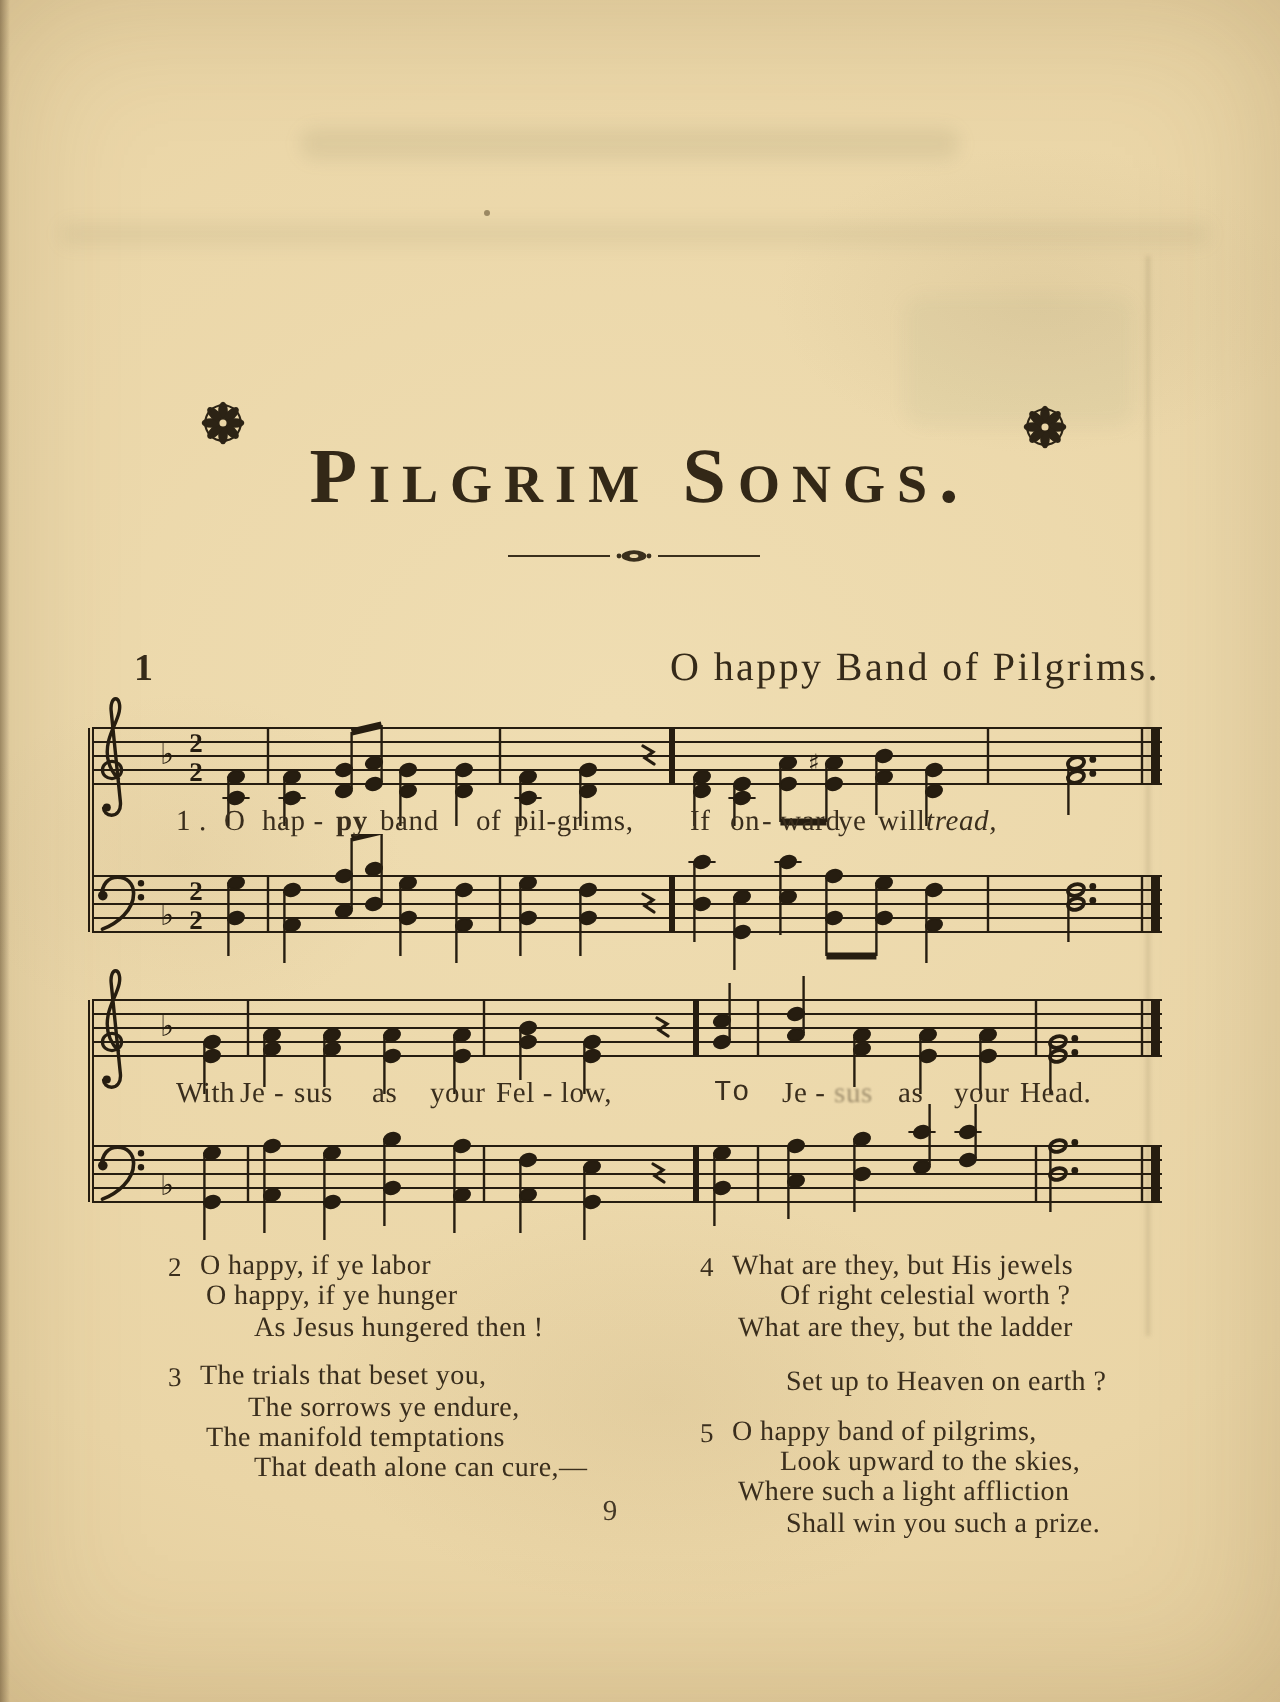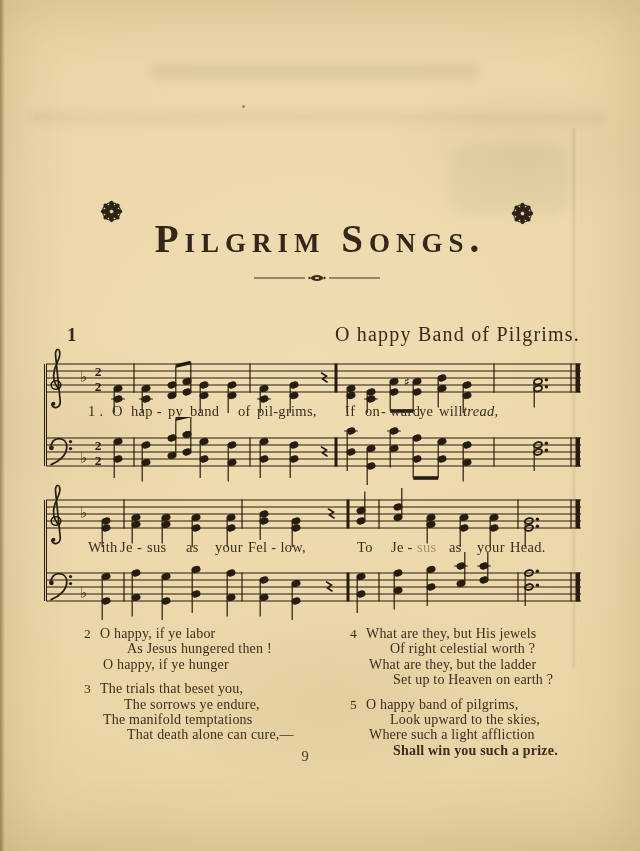--- a/index.html
+++ b/index.html
@@ -370,70 +370,70 @@
         <line x1="418.8" y1="-26" x2="441.8" y2="-26" stroke="#261d10" stroke-width="3.6"></line>
         <path d="M280.5 9 L285.5 12 L281.5 15 L286 18" stroke="#261d10" stroke-width="1.6" fill="none" stroke-linecap="round"></path>
       </svg>
     </div>
 
   <div id="lyrics">
       <div class="lyric-row" style="top: 403px;">
         <span class="lyric-word" style="left: 88px;">1 .</span>
         <span class="lyric-word" style="left: 112px;">O</span>
         <span class="lyric-word" style="left: 131px;">hap -</span>
-        <span class="lyric-word" style="left: 168px;">py</span>
+        <span class="lyric-word" style="left: 168px; font-weight: bold;">py</span>
         <span class="lyric-word" style="left: 190px;">band</span>
         <span class="lyric-word" style="left: 238px;">of</span>
         <span class="lyric-word" style="left: 257px;">pil-grims,</span>
         <span class="lyric-word" style="left: 345px;">If</span>
         <span class="lyric-word" style="left: 365px;">on</span>
         <span class="lyric-word" style="left: 381px;">- ward</span>
         <span class="lyric-word" style="left: 419px;">ye</span>
         <span class="lyric-word" style="left: 439px;">will</span>
         <span class="lyric-word" style="left: 463px; font-style: italic;">tread,</span>
       </div>
       <div class="lyric-row" style="top: 539px;">
         <span class="lyric-word" style="left: 88px;">With</span>
         <span class="lyric-word" style="left: 120px;">Je</span>
         <span class="lyric-word" style="left: 137px;">-</span>
         <span class="lyric-word" style="left: 147px;">sus</span>
         <span class="lyric-word" style="left: 186px;">as</span>
         <span class="lyric-word" style="left: 215px;">your</span>
         <span class="lyric-word" style="left: 248px;">Fel - low,</span>
-        <span class="lyric-word" style="left: 357px;">To</span>
+        <span class="lyric-word" style="left: 357px; font-family: Liberation Mono, monospace;">To</span>
         <span class="lyric-word" style="left: 391px;">Je -</span>
         <span class="lyric-word faded" style="left: 417px;">sus</span>
         <span class="lyric-word" style="left: 449px;">as</span>
         <span class="lyric-word" style="left: 477px;">your</span>
         <span class="lyric-word" style="left: 510px;">Head.</span>
       </div>
     </div>
 
   <div id="verses-left" class="verse-col" style="left:100px;top:626px;">
       <div class="verse">
         <div class="verse-line" style="padding-left: 0px;">O happy, if ye labor<span class="verse-num">2</span></div>
+        <div class="verse-line" style="padding-left: 3px;">O happy, if ye hunger</div>
         <div class="verse-line" style="padding-left: 27px;">As Jesus hungered then !</div>
-        <div class="verse-line" style="padding-left: 3px;">O happy, if ye hunger</div>
       </div>
       <div class="verse">
         <div class="verse-line" style="padding-left: 0px;">The trials that beset you,<span class="verse-num">3</span></div>
         <div class="verse-line" style="padding-left: 24px;">The sorrows ye endure,</div>
         <div class="verse-line" style="padding-left: 3px;">The manifold temptations</div>
         <div class="verse-line" style="padding-left: 27px;">That death alone can cure,—</div>
       </div>
     </div>
   <div id="verses-right" class="verse-col" style="left:366px;top:626px;">
       <div class="verse">
         <div class="verse-line" style="padding-left: 0px;">What are they, but His jewels<span class="verse-num">4</span></div>
         <div class="verse-line" style="padding-left: 24px;">Of right celestial worth ?</div>
         <div class="verse-line" style="padding-left: 3px;">What are they, but the ladder</div>
-        <div class="verse-line" style="padding-left: 27px;">Set up to Heaven on earth ?</div>
+        <div class="verse-line" style="padding-left: 27px; margin-top: 12px;">Set up to Heaven on earth ?</div>
       </div>
       <div class="verse">
         <div class="verse-line" style="padding-left: 0px;">O happy band of pilgrims,<span class="verse-num">5</span></div>
         <div class="verse-line" style="padding-left: 24px;">Look upward to the skies,</div>
         <div class="verse-line" style="padding-left: 3px;">Where such a light affliction</div>
-        <div class="verse-line" style="padding-left: 27px; font-weight: bold;">Shall win you such a prize.</div>
+        <div class="verse-line" style="padding-left: 27px;">Shall win you such a prize.</div>
       </div>
     </div>
 
   <div class="page-number">9</div>
 </div>
 
 </body></html>

